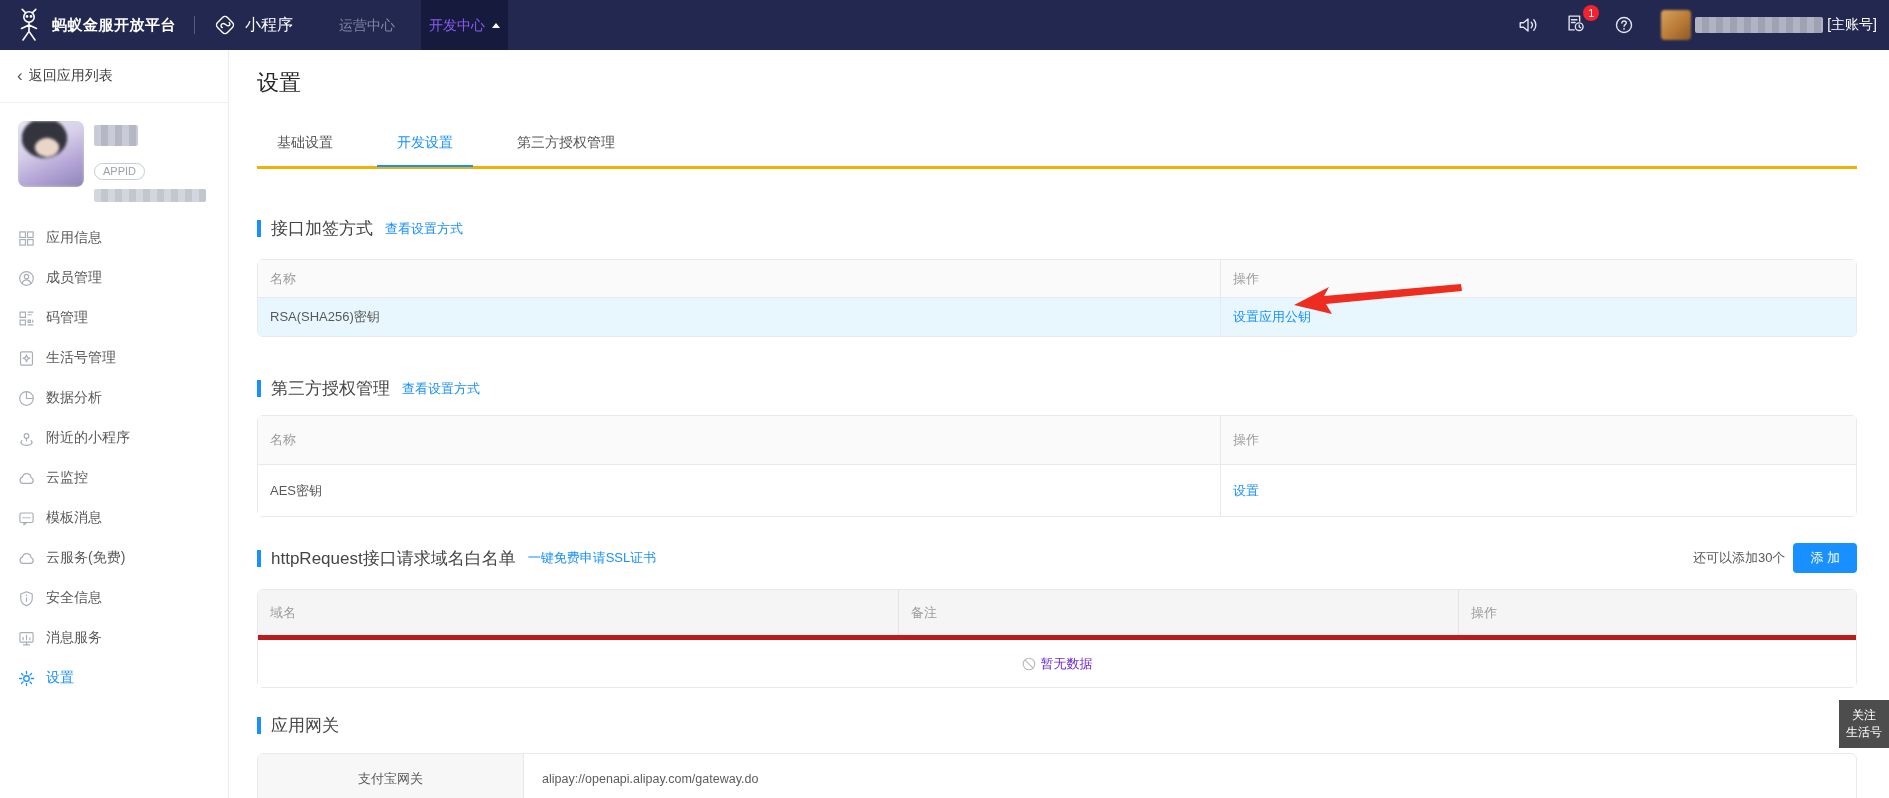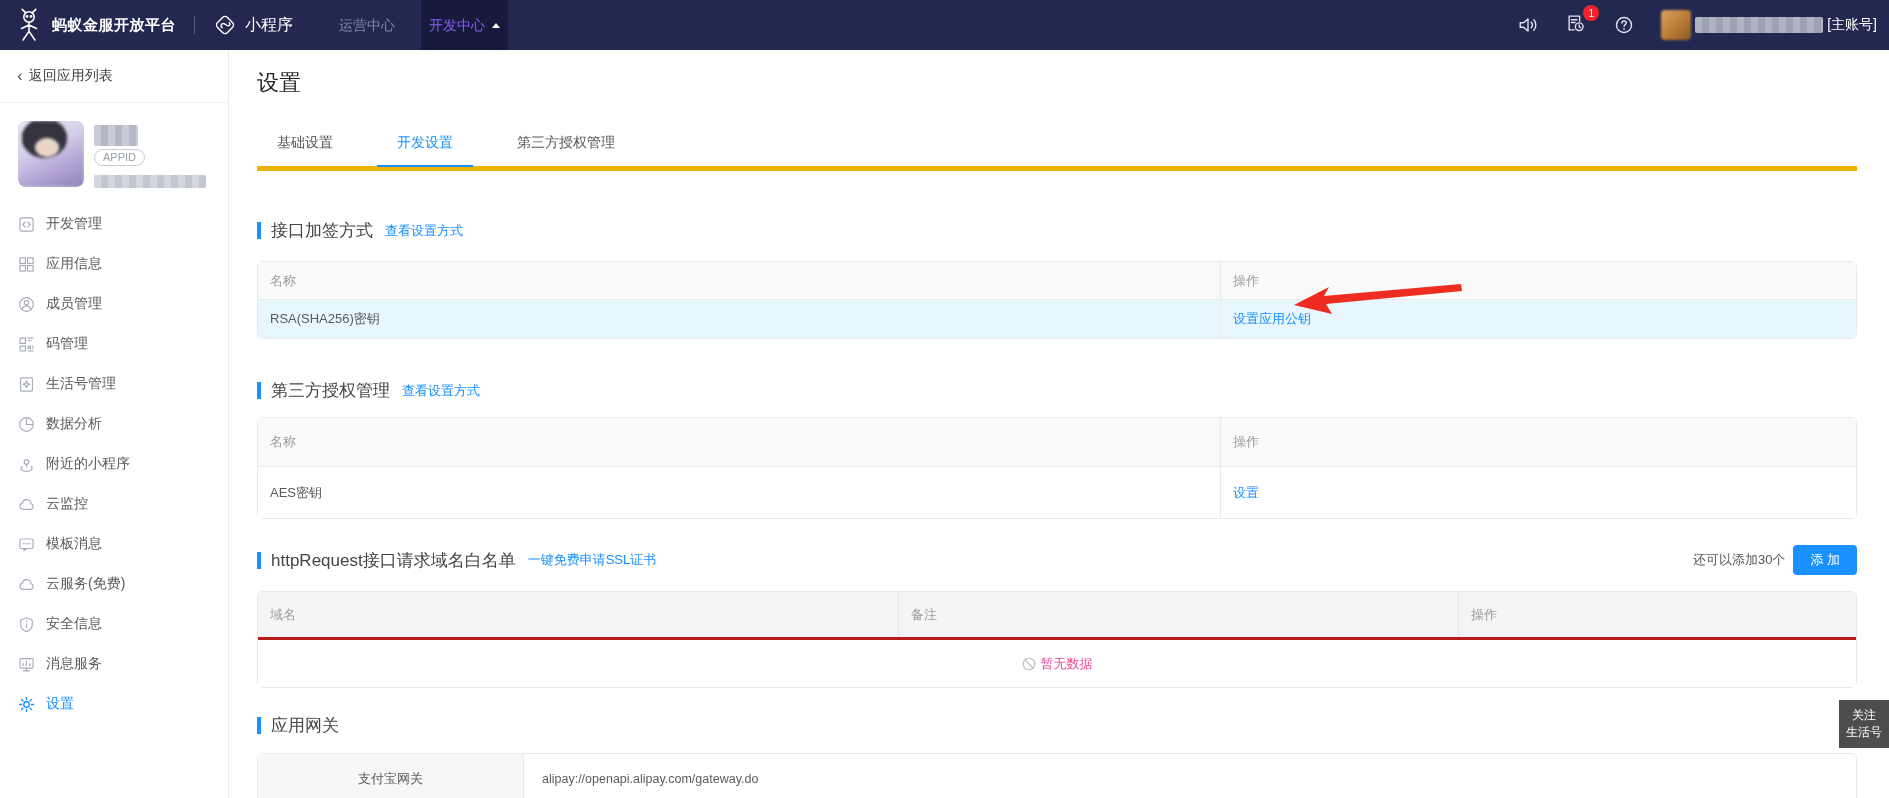--- a/index.html
+++ b/index.html
@@ -33,32 +33,32 @@
   .app-card{display:flex;padding:18px 0 0 18px;}
   .app-avatar{width:66px;height:66px;border-radius:8px;background-color:#cfd3dc;overflow:hidden;position:relative;}
   .app-avatar::before{content:"";position:absolute;inset:0;
     background:
       radial-gradient(26% 20% at 44% 40%, #e9d6c8 0 70%, transparent 71%),
       radial-gradient(55% 48% at 40% 26%, #34343e 0 62%, transparent 63%),
       linear-gradient(155deg,#e9e8f3 0%,#d6cfe9 38%,#b4a5d6 68%,#8d84b6 100%);
     filter:blur(1.6px);}
   .app-meta{margin-left:10px;padding-top:4px;}
   .app-name{width:44px;height:21px;}
-  .appid-badge{display:inline-block;margin-top:3px;border:1px solid #c8cbd4;border-radius:9px;color:#9aa0ab;font-size:11px;line-height:15px;padding:0 8px;}
+  .appid-badge{display:inline-block;margin-top:17px;border:1px solid #c8cbd4;border-radius:9px;color:#9aa0ab;font-size:11px;line-height:15px;padding:0 8px;}
   .app-id{width:112px;height:13px;margin-top:9px;opacity:.8;}
   .side-nav{margin-top:16px;}
   .side-item{height:40px;display:flex;align-items:center;padding-left:18px;font-size:14px;color:#595959;cursor:pointer;white-space:nowrap;}
   .side-item .si{width:17px;height:17px;margin-right:11px;color:#a8adba;flex:none;}
   .side-item.active{color:#1890ff;}
   .side-item.active .si{color:#1890ff;}
 
   
   .main{position:absolute;left:229px;top:50px;width:1660px;height:748px;box-sizing:border-box;padding:16px 32px 0 28px;overflow:hidden;}
   .page-title{font-size:22px;color:#262626;font-weight:500;margin:2px 0 0;}
-  .tabs{display:flex;margin-top:36px;border-bottom:5px solid #eab308;}
+  .tabs{display:flex;margin-top:36px;border-bottom:3px solid #eab308;}
   .tab{padding:0 20px 13px;margin-left:24px;font-size:14px;color:#555;cursor:pointer;white-space:nowrap;}
   .tab:first-child{margin-left:0;}
   .tab.active{color:#1890ff;border-bottom:2px solid #1890ff;margin-bottom:-1px;}
 
   .sec-head{display:flex;align-items:center;}
   .sec-bar{width:4px;height:17px;background:#1890ff;margin-right:10px;flex:none;}
   .sec-title{font-size:17px;color:#454545;}
   .sec-link{font-size:13px;color:#1890ff;margin-left:12px;cursor:pointer;}
   .sec-right{margin-left:auto;display:flex;align-items:center;gap:8px;}
   .quota{font-size:13px;color:#595959;}
@@ -74,21 +74,21 @@
   .t1 .t-head .t-cell{height:37px;}
   .t1 .t-row .t-cell{height:38px;}
   .t2 .t-head .t-cell{height:48px;}
   .t2 .t-row .t-cell{height:51px;}
   .link{color:#1890ff;cursor:pointer;}
   .t3 .t-head{background:#f5f5f5;}
   .t3 .t-head .t-cell{height:45px;}
   .c-domain{width:640px;}
   .c-remark{width:560px;border-left:1px solid #e4e4e4;}
   .c-op{flex:1;border-left:1px solid #e4e4e4;}
-  .t-empty{height:47px;border-top:3px solid #b91c1c;display:flex;align-items:center;justify-content:center;color:#ec4899;font-size:13px;gap:5px;background:#fff;}
+  .t-empty{height:47px;border-top:5px solid #b91c1c;display:flex;align-items:center;justify-content:center;color:#6d28d9;font-size:13px;gap:5px;background:#fff;}
   .empty-ic{width:14px;height:14px;color:#b9b9b9;}
 
   .def-row{display:flex;}
   .def-row + .def-row{border-top:1px solid #e9e9e9;}
   .def-label{width:266px;background:#f7f7f7;display:flex;align-items:center;justify-content:center;font-size:13px;color:#595959;box-sizing:border-box;border-right:1px solid #e9e9e9;}
   .def-value{flex:1;display:flex;align-items:center;padding-left:18px;font-size:12.5px;color:#5d5d5d;}
   .r1{height:49px;}
   .r2{height:40px;}
 
   .m-sign{margin-top:48px;}
@@ -164,27 +164,20 @@
     <div class="app-card">
       <div class="app-avatar"></div>
       <div class="app-meta">
         <div class="app-name mosaic"></div>
         <div><span class="appid-badge">APPID</span></div>
         <div class="app-id mosaic"></div>
       </div>
     </div>
     <nav class="side-nav">
       <div class="side-item">
-        <svg class="si" viewBox="0 0 16 16" fill="none" stroke="currentColor" stroke-width="1.1" stroke-linecap="round" stroke-linejoin="round">
-            <rect x="1.8" y="1.8" width="12.4" height="12.4" rx="2"></rect>
-            <path d="M6.8 5.6 4.6 8l2.2 2.4M9.2 5.6 11.4 8l-2.2 2.4"></path>
-          </svg>
-        <span>开发管理</span>
-      </div>
-      <div class="side-item">
         <svg class="si" viewBox="0 0 16 16" fill="none" stroke="currentColor" stroke-width="1.1">
             <rect x="1.8" y="1.8" width="5.2" height="5.2"></rect>
             <rect x="9" y="1.8" width="5.2" height="5.2"></rect>
             <rect x="1.8" y="9" width="5.2" height="5.2"></rect>
             <rect x="9" y="9" width="5.2" height="5.2"></rect>
           </svg>
         <span>应用信息</span>
       </div>
       <div class="side-item">
         <svg class="si" viewBox="0 0 16 16" fill="none" stroke="currentColor" stroke-width="1.1" stroke-linecap="round">

